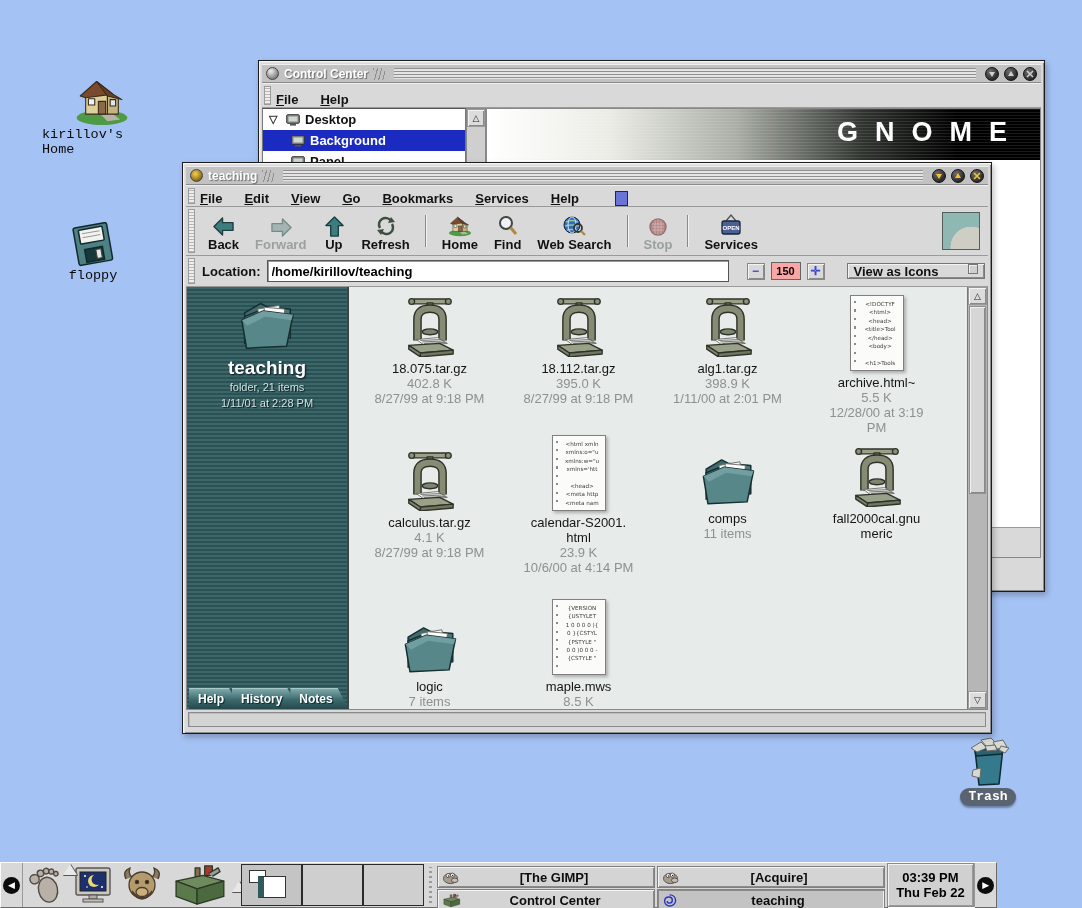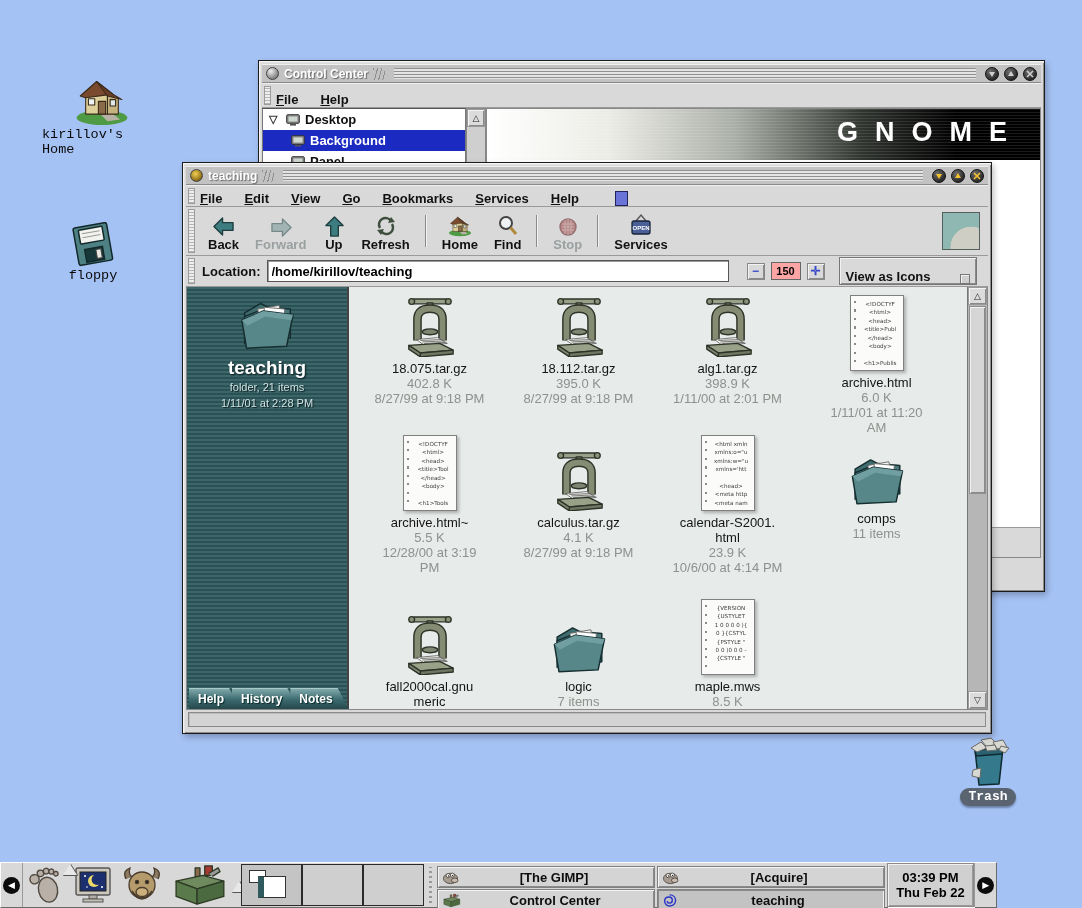--- a/index.html
+++ b/index.html
@@ -99,23 +99,23 @@
   #location-label { font-weight:bold; font-size:13px; color:#111; }
   #location-input {
     width:462px; height:22px; border:1px solid #555;
     box-shadow: inset 1px 1px 0 #9a9a9a; background:#fff;
     font:bold 13px "Liberation Sans",sans-serif; padding:0 4px; color:#000;
   }
   .zoom-btn { width:18px; height:17px; background:#d9d9d9; border:1px solid #888;
     box-shadow:inset 1px 1px 0 #f2f2f2, inset -1px -1px 0 #8a8a8a;
     color:#3947c9; font-weight:bold; font-size:12px; line-height:14px; text-align:center; }
   #zoom-value { width:30px; height:18px; background:#fca5a5; border:1px solid #666; font:bold 11px/16px "Liberation Sans",sans-serif; text-align:center; color:#000; }
-  #view-mode { margin-left:8px; width:138px; height:28px; background:#d9d9d9; border:1px solid #777;
+  #view-mode { margin-left:16px; width:138px; height:16px; background:#d9d9d9; border:1px solid #777;
     box-shadow:inset 1px 1px 0 #f2f2f2, inset -1px -1px 0 #8a8a8a;
-    display:flex; align-items:flex-end; justify-content:space-between; padding:0 6px; }
+    display:flex; align-items:flex-start; justify-content:space-between; padding:0 6px; }
   #view-mode span { font-weight:bold; font-size:13px; color:#111; }
   #view-mode .dd-square { width:10px; height:10px; background:#cfcfcf; border:1px solid #777; box-shadow:inset 1px 1px 0 #f0f0f0; }
 
   #teach-main { flex:1; display:flex; overflow:hidden; border:1px solid #888; border-top:none; }
   #sidebar {
     width:162px; position:relative; display:flex; flex-direction:column; align-items:center;
     background: repeating-linear-gradient(180deg,#3b666a 0 2px,#2b5155 2px 4px);
     border-right:2px solid #444;
   }
   #sidebar-title { margin-top:6px; color:#fff; font-weight:bold; font-size:19px; text-shadow:1px 1px 2px #06181a; }
@@ -477,20 +477,30 @@
         </svg>
       <span class="t-label">Home</span>
     </div>
     <div class="tool-btn">
       <svg width="22" height="22" viewBox="0 0 22 22">
         <circle cx="9" cy="8" r="6" fill="#eef2f4" stroke="#444" stroke-width="2"></circle>
         <line x1="13.5" y1="12.5" x2="19" y2="19" stroke="#b08a3c" stroke-width="3"></line>
       </svg>
       <span class="t-label">Find</span>
     </div>
+    <div class="tool-btn">
+      <svg width="24" height="22" viewBox="0 0 24 22">
+        <circle cx="10" cy="10" r="8" fill="#3a68c0" stroke="#123" stroke-width="1"></circle>
+        <path d="M4 7 Q10 4 16 7 M3 11 Q10 9 17 11 M5 15 Q10 14 15 15" stroke="#7fd08a" stroke-width="1.6" fill="none"></path>
+        <ellipse cx="10" cy="10" rx="4" ry="8" fill="none" stroke="#cfe0ff" stroke-width="1"></ellipse>
+        <circle cx="16" cy="13" r="4" fill="none" stroke="#333" stroke-width="1.8"></circle>
+        <line x1="19" y1="16" x2="23" y2="20" stroke="#b08a3c" stroke-width="2.4"></line>
+      </svg>
+      <span class="t-label">Web Search</span>
+    </div>
     <span class="tool-sep"></span>
     <div class="tool-btn disabled">
       <svg width="20" height="20" viewBox="0 0 20 20">
         <circle cx="10" cy="10" r="8" fill="#a86060" stroke="#7a4444" stroke-width="1.4" opacity="0.7"></circle>
         <path d="M4 7 H16 M4 10 H16 M4 13 H16 M7 3 V17 M10 2 V18 M13 3 V17" stroke="#d8c8c8" stroke-width="0.8" opacity="0.8"></path>
       </svg>
       <span class="t-label">Stop</span>
     </div>
     <span class="tool-sep"></span>
     <div class="tool-btn">
@@ -566,37 +576,20 @@
           <div class="f-sub">398.9 K</div>
           <div class="f-sub">1/11/00 at 2:01 PM</div>
         </div>
 
         <div class="file-item r2">
           <span class="icon-box">
               <span class="doc-icon">
                 <pre>&lt;!DOCTYF
 &lt;html&gt;
 &lt;head&gt;
-&lt;title&gt;Publ
-&lt;/head&gt;
-&lt;body&gt;
-
-&lt;h1&gt;Publis</pre>
-              </span>
-            </span>
-          <div class="f-name">archive.html</div>
-          <div class="f-sub">6.0 K</div>
-          <div class="f-sub">1/11/01 at 11:20 AM</div>
-        </div>
-        <div class="file-item r2">
-          <span class="icon-box">
-              <span class="doc-icon">
-                <pre>&lt;!DOCTYF
-&lt;html&gt;
-&lt;head&gt;
 &lt;title&gt;Tool
 &lt;/head&gt;
 &lt;body&gt;
 
 &lt;h1&gt;Tools</pre>
               </span>
             </span>
           <div class="f-name">archive.html~</div>
           <div class="f-sub">5.5 K</div>
           <div class="f-sub">12/28/00 at 3:19 PM</div>

